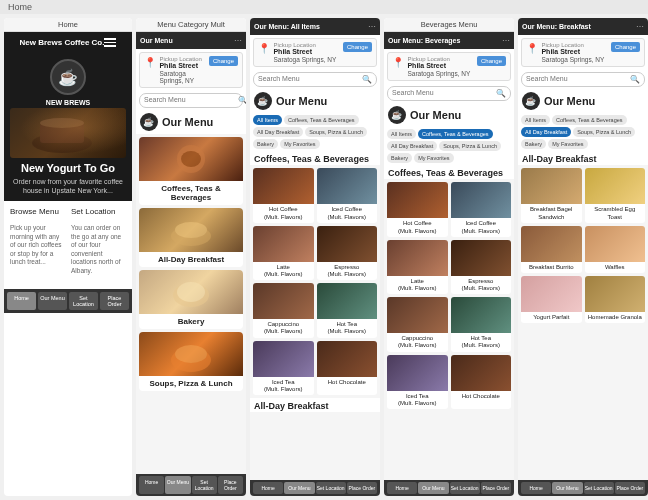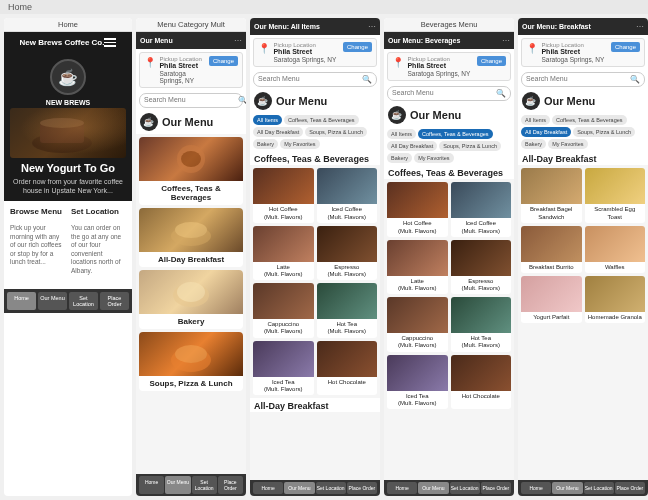--- a/index.html
+++ b/index.html
@@ -149,21 +149,21 @@
       gap: 6px;
       margin-bottom: 6px;
     }
 
     .feature-block {
       flex: 1;
     }
 
     .feature-title {
       font-size: 8px;
-      font-weight: bold;
+      font-weight: normal;
       color: #222;
       margin-bottom: 8px;
     }
 
     .feature-text {
       font-size: 6.5px;
       color: #666;
       line-height: 1.3;
     }
 

